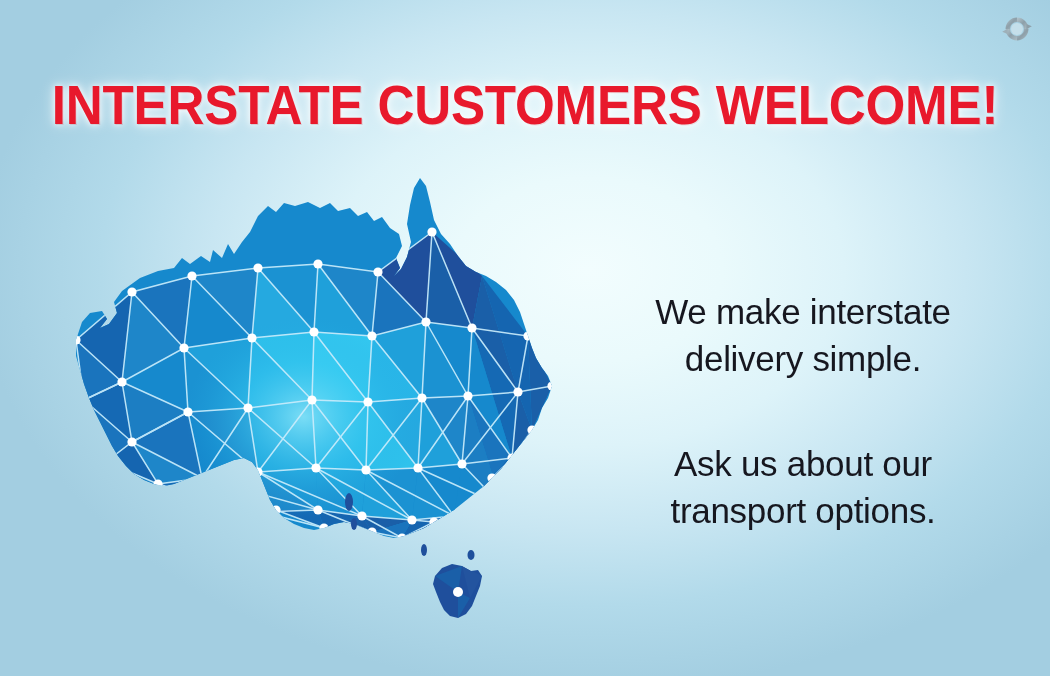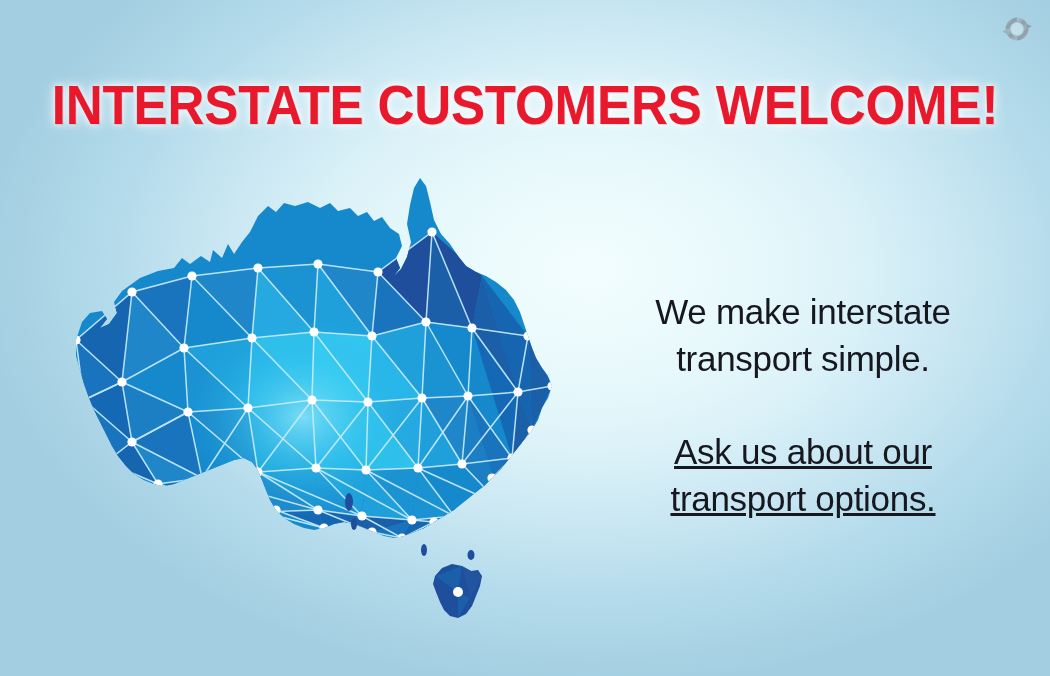--- a/index.html
+++ b/index.html
@@ -51,21 +51,21 @@
     left: 608px;
     top: 288px;
     width: 390px;
     text-align: center;
     color: #16171f;
     font-size: 35px;
     line-height: 47px;
     font-weight: 400;
     letter-spacing: -0.3px;
   }
-  #copy .para + .para { margin-top: 46px; text-decoration: underline; }
+  #copy .para + .para { margin-top: 58px; }
 
   
   #map-wrap {
     position: absolute;
     left: 62px;
     top: 172px;
     width: 520px;
     height: 468px;
   }
   #map-wrap svg { display: block; width: 100%; height: 100%; }
@@ -331,18 +331,18 @@
       <g fill="#1f4f9c">
         <ellipse cx="362" cy="378" rx="3" ry="6"></ellipse>
         <ellipse cx="409" cy="383" rx="3.5" ry="5"></ellipse>
         <ellipse cx="287" cy="330" rx="4" ry="9"></ellipse>
         <ellipse cx="292" cy="352" rx="3" ry="6"></ellipse>
       </g>
     </svg>
   </div>
 
   <div id="copy">
-    <div class="para">We make interstate transport simple.</div>
+    <div class="para">We make interstate delivery simple.</div>
     <div class="para">Ask us about our transport options.</div>
   </div>
 
 
 </div>
 
 </body></html>

